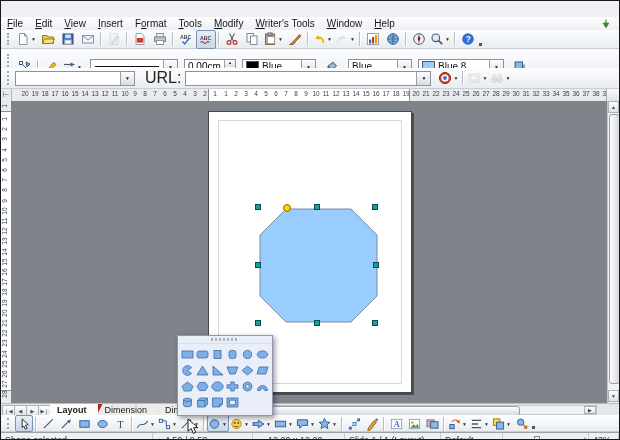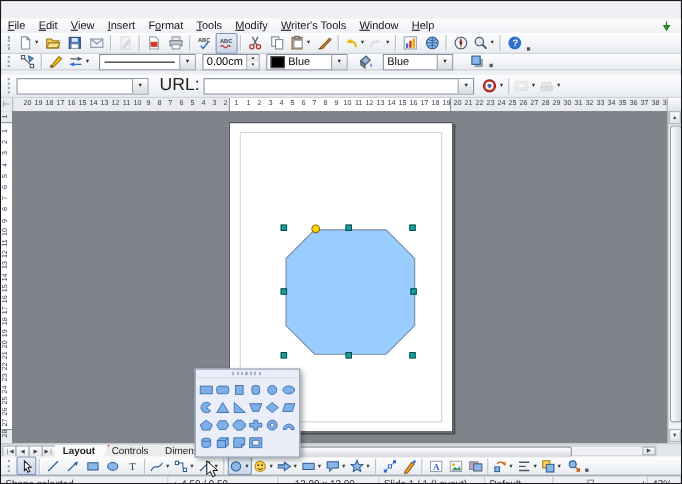--- a/index.html
+++ b/index.html
@@ -20,21 +20,21 @@
   .menubar{position:absolute;left:0;top:16px;width:100%;height:13px;background:linear-gradient(#fdfdfe,#eef0f3);
     border-bottom:1px solid #d8dbe0;display:flex;align-items:center;font-size:10px;color:#15171a;}
   .mitem{padding:12px 6px;height:13px;line-height:13px;}
   .mitem u{text-decoration:underline;}
   .update-btn{position:absolute;right:6px;top:0;width:14px;height:13px;display:flex;align-items:center;}
   
   .tb{position:absolute;left:0;width:100%;background:linear-gradient(#fcfdfe,#e9ecf0);
       border-bottom:1px solid #c9cdd3;display:flex;align-items:center;padding-left:6px;box-sizing:border-box;}
   .tb::before{content:"";width:3px;height:70%;margin-right:3px;border-left:2px dotted #9aa5b5;}
   .tb1{top:29px;height:19px;}
-  .tb2{top:48px;height:15px;}
+  .tb2{top:48px;height:36px;}
   .urlbar{top:67px;height:21px;}
   .tbtn{height:17px;min-width:18px;display:flex;align-items:center;justify-content:center;border:1px solid transparent;border-radius:2px;}
   .tbtn .icn{display:inline-flex;width:14px;height:14px;}
   .tbtn.active{border:1px solid #7a92b4;background:linear-gradient(#e7eef7,#c8d6ea);}
   .tbtn.disabled .icn{opacity:.4;filter:grayscale(1);}
   .dd{font-size:5px;color:#333;width:7px;text-align:center;align-self:center;}
   .tsep{width:6px;height:14px;position:relative;}
   .tsep::before{content:"";position:absolute;left:2px;top:0;bottom:0;border-left:1px solid #b9bec6;border-right:1px solid #fff;}
   .tlabel{font-size:16px;color:#222;margin:0 4px;}
   .combo{height:15px;background:#fff;border:1px solid #8a93a3;display:flex;align-items:center;font-size:10px;color:#111;box-sizing:border-box;}
@@ -69,21 +69,21 @@
   
   .vscroll{position:absolute;right:0;top:0;width:12px;height:302px;background:#f0f1f4;border-left:1px solid #c2c6cc;box-sizing:border-box;}
   .sarr{position:absolute;left:0;width:11px;height:12px;background:linear-gradient(#fdfdfd,#dfe2e7);border:1px solid #aab0b9;box-sizing:border-box;
         font-size:5px;color:#445;display:flex;align-items:center;justify-content:center;}
   .vthumb{position:absolute;left:1px;top:13px;width:9px;height:268px;border:1px solid #9aa0aa;border-radius:3px;background:linear-gradient(90deg,#fdfdfd,#d8dbe0);}
   .tabrow{position:absolute;left:0;top:402px;width:100%;height:12px;background:#e4e7ea;border-top:1px solid #b8bcc2;}
   .navbtn{position:absolute;top:1px;width:11px;height:10px;border:1px solid #aab0b9;background:linear-gradient(#fdfdfd,#dfe2e7);
           font-size:5px;color:#445;display:flex;align-items:center;justify-content:center;}
   .tabs{position:absolute;left:49px;top:0;height:12px;display:flex;font-size:9px;}
   .tab{height:12px;line-height:12px;padding:0 11px 0 7px;margin-right:-5px;background:#ececec;color:#222;
-       clip-path:polygon(0 0,100% 0,calc(100% - 6px) 100%,0 100%);border-right:2px solid #b91c1c;}
+       clip-path:polygon(0 0,100% 0,calc(100% - 6px) 100%,0 100%);border-right:5px solid #b91c1c;}
   .tab.active{background:#fcfcfd;font-weight:bold;z-index:2;}
   .hscroll{position:absolute;left:172px;right:22px;top:1px;height:10px;background:#f0f1f4;border:1px solid #c2c6cc;box-sizing:border-box;}
   .hthumb{position:absolute;left:14px;top:0;width:330px;height:8px;border:1px solid #9aa0aa;border-radius:3px;background:linear-gradient(#fdfdfd,#d8dbe0);}
   .harr{position:absolute;top:0;width:12px;height:8px;background:linear-gradient(#fdfdfd,#dfe2e7);border:1px solid #aab0b9;box-sizing:border-box;
         font-size:5px;color:#445;display:flex;align-items:center;justify-content:center;}
   .corner{position:absolute;right:0;top:0;width:22px;height:12px;background:#e4e7ea;}
   
   .drawbar{position:absolute;left:0;top:414px;width:100%;height:17px;background:linear-gradient(#fcfdfe,#e9ecf0);
     border-top:1px solid #fff;border-bottom:1px solid #c9cdd3;display:flex;align-items:center;padding-left:6px;box-sizing:border-box;}
   .drawbar::before{content:"";width:3px;height:70%;margin-right:3px;border-left:2px dotted #9aa5b5;}
@@ -371,20 +371,25 @@
             <path d="M12.2 8.6c1 1.6 1 3.2.1 3.2-.9 0-1-1.6-.1-3.2z" fill="#2d6cc8"></path>
           </svg>
         </span>
       </div>
       <div class="gap"></div>
       <div class="combo" style="width: 64px;">
         <span class="cval">Blue</span>
         <div class="ddbtn">▼</div>
       </div>
       <div class="gap"></div>
+      <div class="combo" style="width: 86px;">
+        <span class="swatch" style="background: rgb(153, 204, 255);"></span>
+        <span class="cval">Blue 8</span>
+        <div class="ddbtn">▼</div>
+      </div>
       <div class="gap"></div>
       <div class="tbtn">
         <span class="icn">
           <svg width="14" height="14" viewBox="0 0 14 14">
             <rect x="4.5" y="4.5" width="7.5" height="7.5" fill="#9aa2ae"></rect>
             <rect x="2" y="2" width="7.5" height="7.5" fill="#8ab6e8" stroke="#2d5c90"></rect>
           </svg>
         </span>
       </div>
       <div class="ovf"></div>
@@ -559,21 +564,21 @@
 
   <div class="tabrow" id="tabrow">
     <div class="hscroll">
       <div class="harr" style="left:0;">◀</div>
       <div class="hthumb"></div>
       <div class="harr" style="right:0;">▶</div>
     </div>
     <div class="corner"></div>
     <div class="tabs" id="tabs">
         <span class="tab active">Layout</span>
-        <span class="tab">Controls</span>
+        <span class="tab">Dimension</span>
         <span class="tab">Dimension Lines</span>
       </div>
   <div class="navbtn" style="left: 1px;">❘◀</div>
       <div class="navbtn" style="left: 13px;">◀</div>
       <div class="navbtn" style="left: 25px;">▶</div>
       <div class="navbtn" style="left: 37px;">▶❘</div>
     </div>
 
   <div class="drawbar" id="drawbar">
       <div class="tbtn active">

